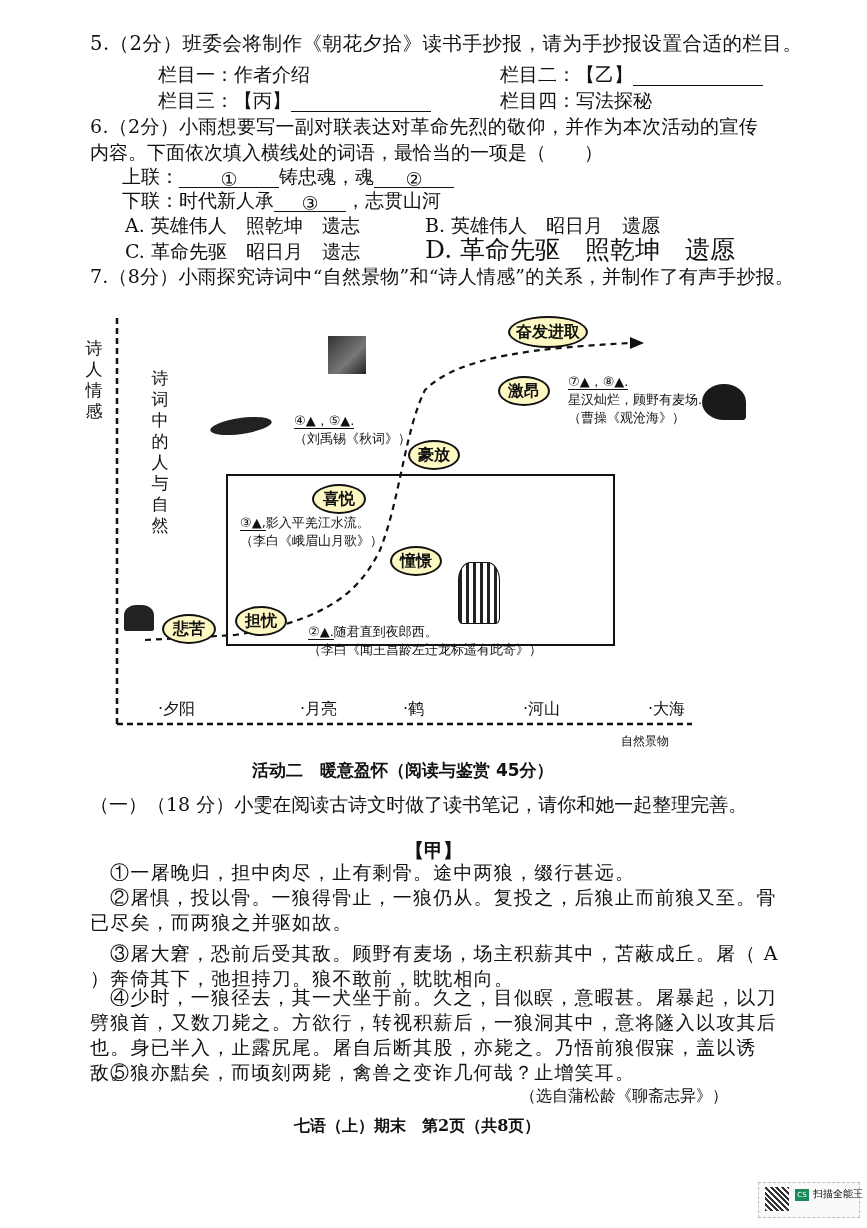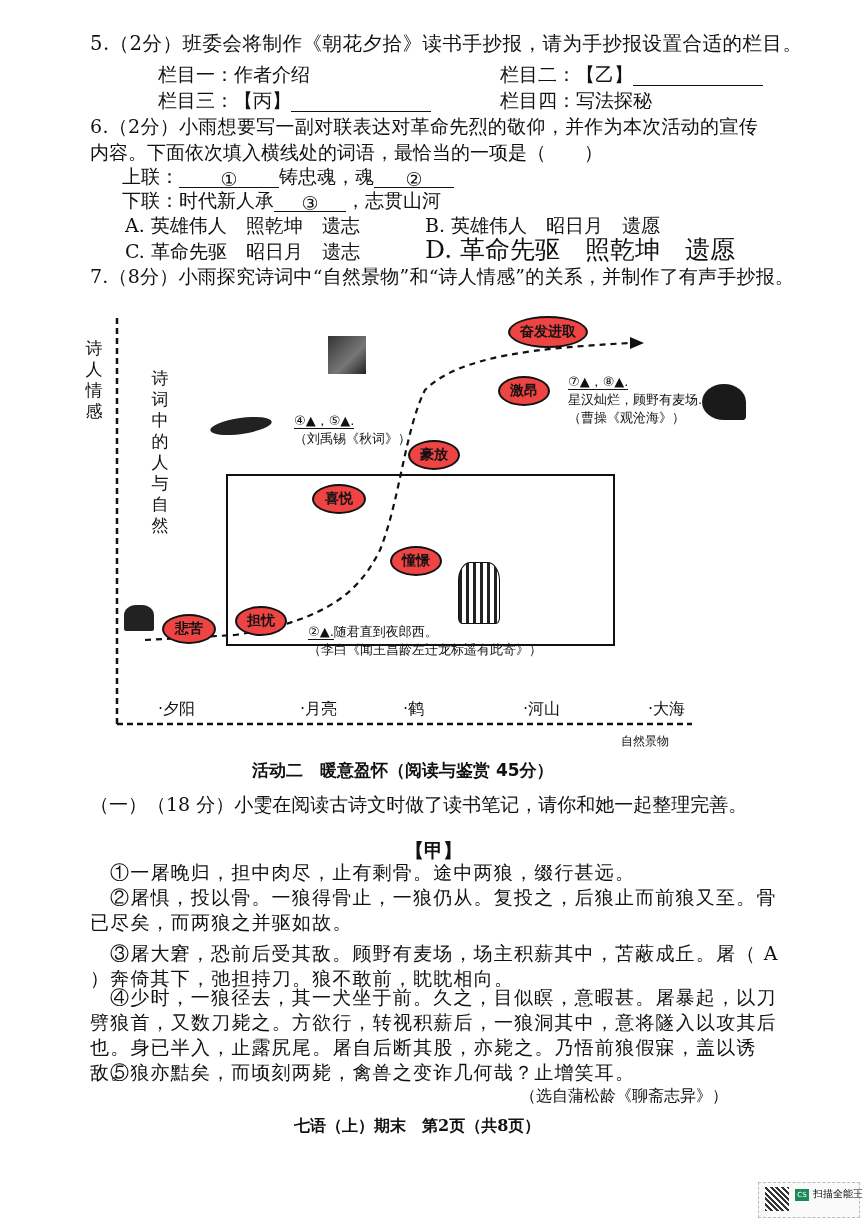--- a/index.html
+++ b/index.html
@@ -2,22 +2,22 @@
 <html><head>
 <meta charset="utf-8">
 <style>
   html, body { margin:0; padding:0; background:#ffffff; }
   body { width:867px; height:1228px; position:relative; overflow:hidden;
          font-family:"DejaVu Serif", "Liberation Serif", serif; color:#111; }
   .line { position:absolute; white-space:nowrap; font-size:19px; line-height:24px; }
   .blank { display:inline-block; border-bottom:1.5px solid #111; vertical-align:bottom; height:20px; text-align:center; }
   .diagram { position:absolute; left:80px; top:300px; width:720px; height:460px; }
   .dl { position:absolute; font-family:"DejaVu Sans","Liberation Sans",sans-serif; font-size:13px; line-height:18px; white-space:nowrap; color:#111; }
-  .bubble { position:absolute; border:2px solid #111; border-radius:50%; background:#ef4444;
-            font-family:"DejaVu Sans","Liberation Sans",sans-serif; font-size:14px; font-weight:bold;
+  .bubble { position:absolute; border:2px solid #111; border-radius:50%; background:#fef9c3;
+            font-family:"DejaVu Sans","Liberation Sans",sans-serif; font-size:16px; font-weight:bold;
             display:flex; align-items:center; justify-content:center; }
   .vtext { position:absolute; font-family:"DejaVu Sans","Liberation Sans",sans-serif; font-size:17px; line-height:21px; width:20px; text-align:center; }
   .ul { border-bottom:1.5px solid #111; }
   .pic { position:absolute; background:#222; }
   .para { position:absolute; left:90px; width:690px; font-size:19px; line-height:25px; letter-spacing:1.2px; }
   .footer-badge { position:absolute; left:758px; top:1182px; width:100px; height:34px; border:1px dashed #bbb; background:#fafafa; }
 </style>
 </head>
 <body>
 
@@ -82,20 +82,24 @@
   <div class="bubble" style="left:310px; top:246px; width:48px; height:26px;">憧憬</div>
   <div class="bubble" style="left:232px; top:184px; width:50px; height:26px;">喜悦</div>
   <div class="bubble" style="left:328px; top:140px; width:48px; height:26px;">豪放</div>
   <div class="bubble" style="left:418px; top:76px; width:48px; height:26px;">激昂</div>
   <div class="bubble" style="left:428px; top:16px; width:76px; height:28px;">奋发进取</div>
 
   <div class="dl" style="left:228px; top:323px;">
     <span class="ul">②▲.</span><span>随君直到夜郎西。</span><br>
     <span>（李白《闻王昌龄左迁龙标遥有此寄》）</span>
   </div>
+  <div class="dl" style="left:160px; top:214px;">
+    <span class="ul">③▲,</span><span>影入平羌江水流。</span><br>
+    <span>（李白《峨眉山月歌》）</span>
+  </div>
   <div class="dl" style="left:214px; top:112px;">
     <span class="ul">④▲，⑤▲.</span><br>
     <span>（刘禹锡《秋词》）</span>
   </div>
   <div class="dl" style="left:488px; top:73px;">
     <span class="ul">⑦▲，⑧▲.</span><br>
     <span>星汉灿烂，顾野有麦场.</span><br>
     <span>（曹操《观沧海》）</span>
   </div>
 

